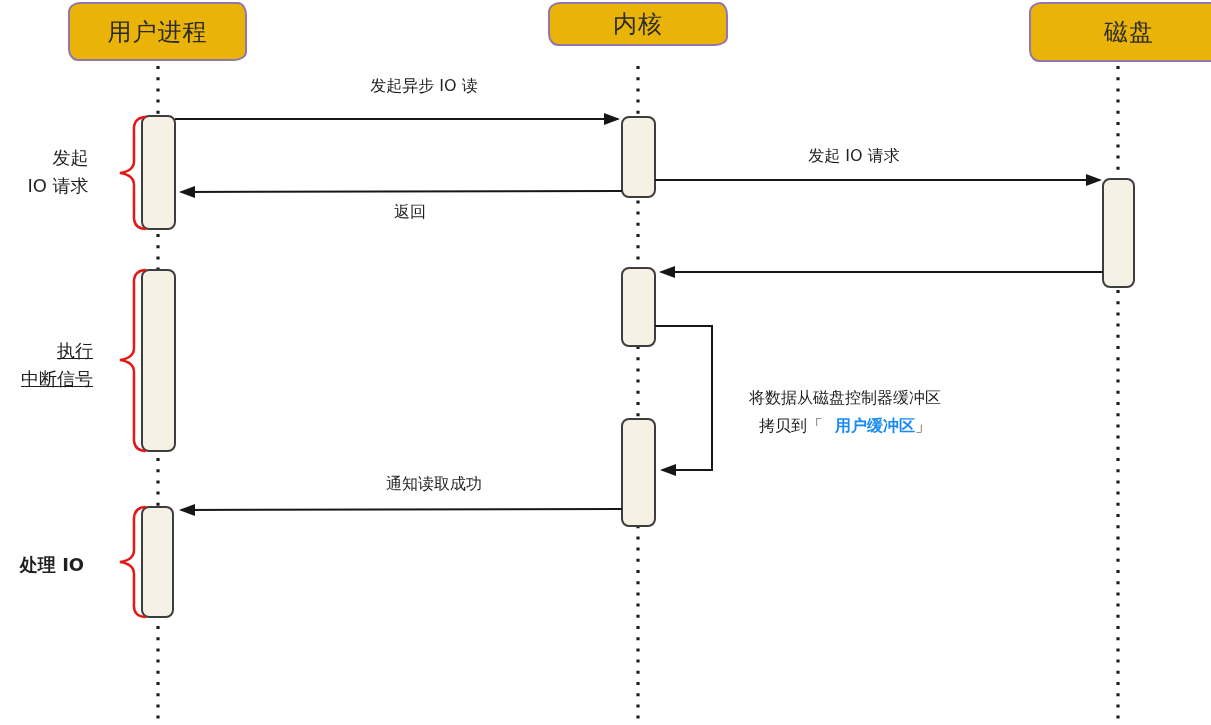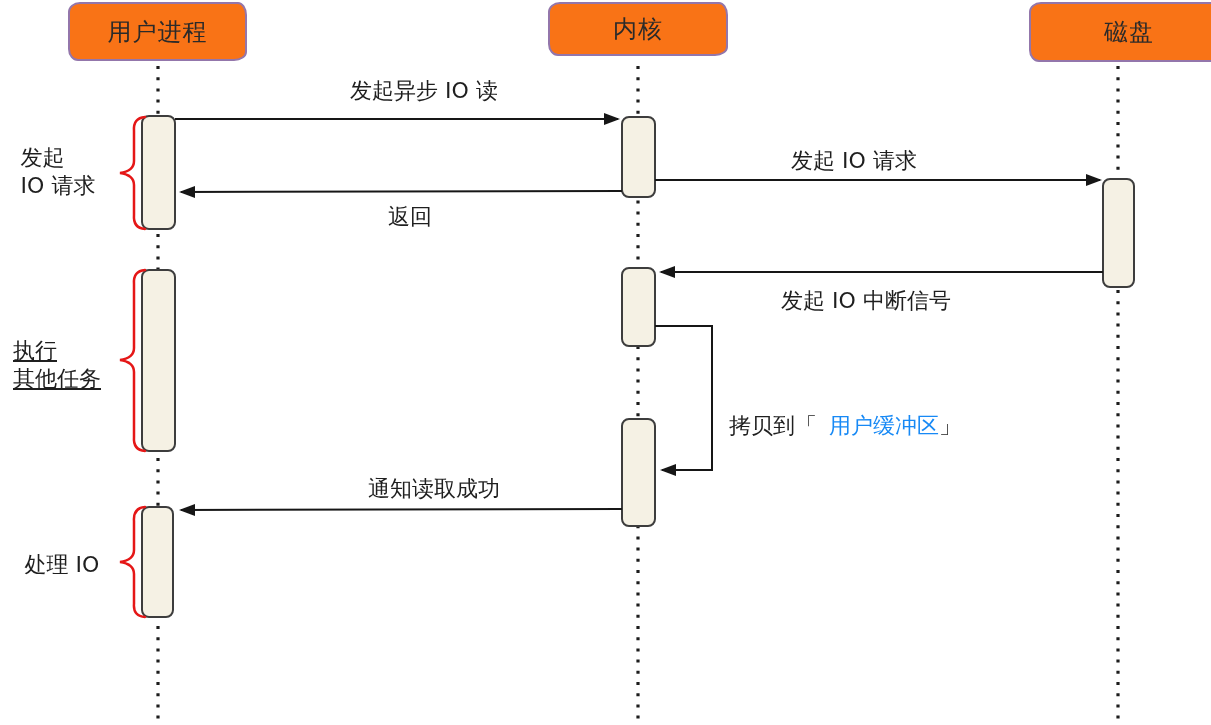--- a/index.html
+++ b/index.html
@@ -7,48 +7,48 @@
     position:relative;
     width:1211px;height:725px;
     background:#ffffff;
     font-family:"DejaVu Sans","Liberation Sans",sans-serif;
     color:#1a1a1a;
     overflow:hidden;
   }
   #wires{position:absolute;left:0;top:0;width:1211px;height:725px;}
   .actor{
     position:absolute;
-    background:#f97316;
+    background:#eab308;
     border:2px solid #9376ab;
     border-radius:12px 9px 13px 10px / 10px 13px 9px 12px;
     display:flex;align-items:center;justify-content:center;
     font-size:24px;
     letter-spacing:1px;
     color:#2a2a2a;
     box-sizing:border-box;
   }
   .msg-label{
     position:absolute;
     transform:translateX(-50%);
-    font-size:22px;
+    font-size:16px;
     white-space:nowrap;
     text-align:center;
     color:#1f1f1f;
   }
   .phase-label{
     position:absolute;
     transform:translateX(-50%);
-    font-size:22px;
+    font-size:18px;
     line-height:28px;
     white-space:nowrap;
-    text-align:left;
+    text-align:right;
     color:#1f1f1f;
   }
   .two-line{line-height:28px;}
-  .hl{color:#1789f5;font-weight:normal;margin-left:12px;}
+  .hl{color:#1789f5;font-weight:bold;margin-left:12px;}
 </style>
 </head>
 <body>
 
 <div id="canvas">
 
   <svg id="wires" viewBox="0 0 1211 725" xmlns="http://www.w3.org/2000/svg">
     <defs>
       <marker id="arrow" viewBox="0 0 18 14" markerWidth="18" markerHeight="14" refX="15" refY="7" orient="auto" markerUnits="userSpaceOnUse">
         <path d="M1,1 L17,7 L1,13 Z" fill="#161616"></path>
@@ -83,40 +83,39 @@
     <g stroke="#e51717" stroke-width="2.5" fill="none" stroke-linecap="round">
       <path d="M145,117 Q133,118 134,131 L134,161 Q134,171 120,173 Q134,175 134,185 L134,215 Q133,228 145,229"></path>
       <path d="M145,270 Q133,271 134,284 L134,348 Q134,358 120,360 Q134,362 134,372 L134,437 Q133,450 145,451"></path>
       <path d="M145,507 Q133,508 134,521 L134,550 Q134,560 120,562 Q134,564 134,574 L134,604 Q133,616 145,617"></path>
     </g>
   </svg>
 
   <div class="actor" style="left:68px;top:2px;width:179px;height:59px;">
     <span>用户进程</span>
   </div>
-  <div class="actor" style="left:548px;top:2px;width:180px;height:54px;">
+  <div class="actor" style="left:548px;top:2px;width:180px;height:44px;">
     <span>内核</span>
   </div>
   <div class="actor" style="left:1029px;top:2px;width:200px;height:60px;">
     <span>磁盘</span>
   </div>
 
   <div class="msg-label" style="left:424px;top:76px;">发起异步 IO 读</div>
   <div class="msg-label" style="left:410px;top:202px;font-family:Liberation Serif, serif;">返回</div>
   <div class="msg-label" style="left:854px;top:146px;">发起 IO 请求</div>
-  <div class="msg-label" style="left:866px;top:286px;">发起 IO 中断信号</div>
   <div class="msg-label two-line" style="left:845px;top:384px;">
-    <br>
+    <span>将数据从磁盘控制器缓冲区</span><br>
     <span>拷贝到「</span><span class="hl">用户缓冲区</span><span>」</span>
   </div>
   <div class="msg-label" style="left:434px;top:474px;">通知读取成功</div>
 
   <div class="phase-label" style="left:58px;top:144px;">
     <span>发起</span><br>
     <span>IO 请求</span>
   </div>
   <div class="phase-label" style="left:57px;top:337px;text-decoration:underline;">
     <span>执行</span><br>
-    <span>其他任务</span>
+    <span>中断信号</span>
   </div>
-  <div class="phase-label" style="left:62px;top:551px;">处理 IO</div>
+  <div class="phase-label" style="left:52px;top:551px;font-weight:bold;">处理 IO</div>
 
 </div>
 
 </body></html>

